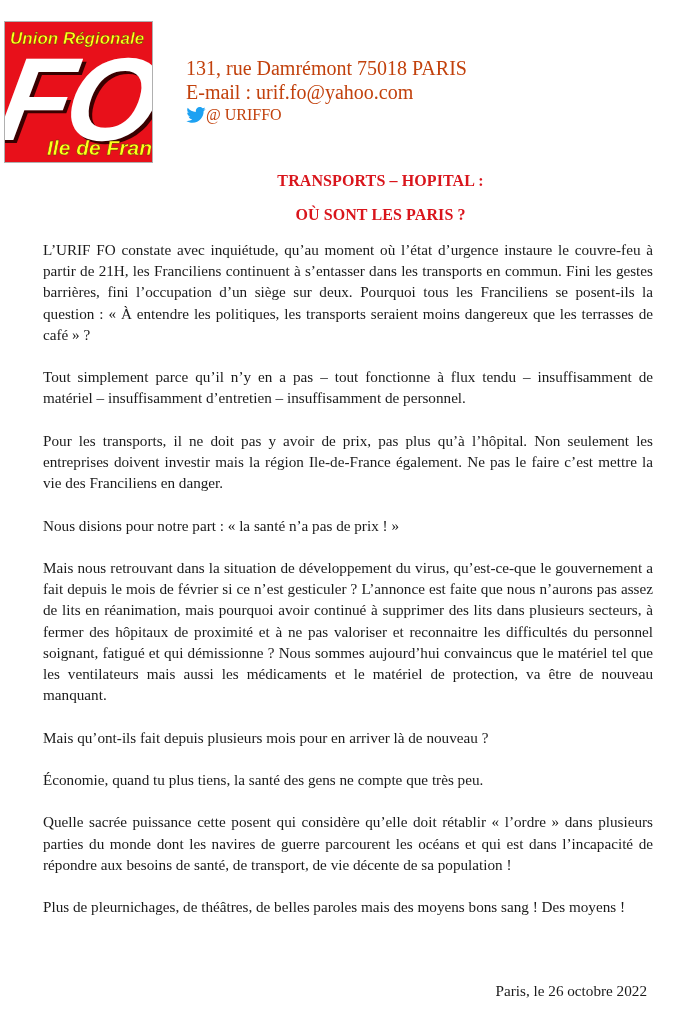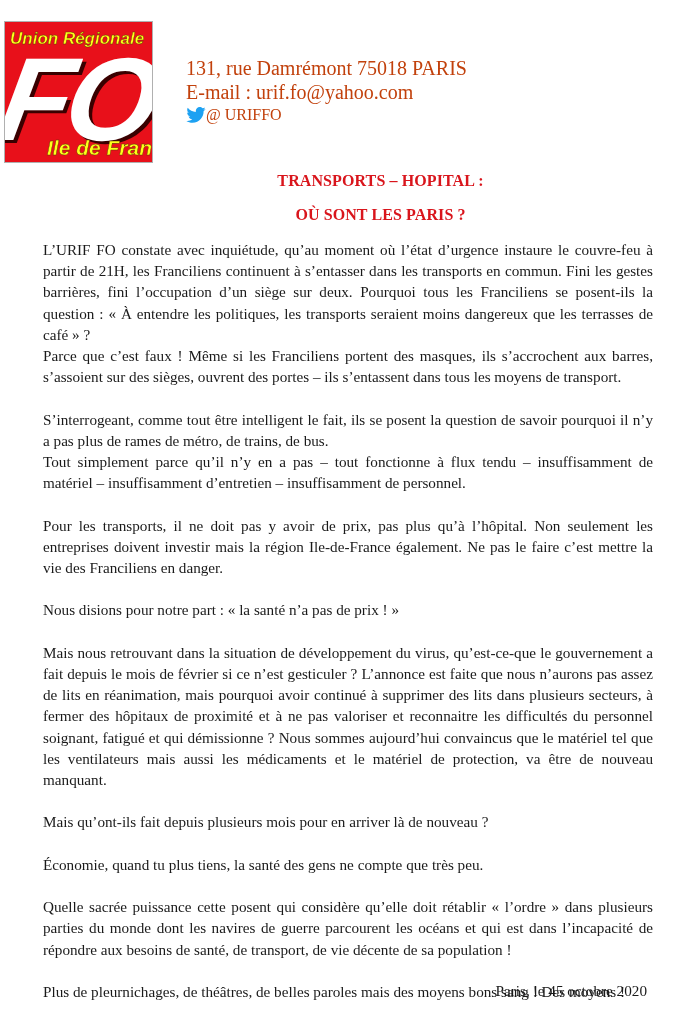--- a/index.html
+++ b/index.html
@@ -103,24 +103,22 @@
     <span>@ URIFFO</span>
   </div>
 </div>
 
 <div class="title t1">TRANSPORTS – HOPITAL :</div>
 <div class="title t2">OÙ SONT LES PARIS ?</div>
 
 <div class="body-text">
   <p>
     <span class="l">L’URIF FO constate avec inquiétude, qu’au moment où l’état d’urgence instaure le couvre-feu à partir de 21H, les Franciliens continuent à s’entasser dans les transports en commun. Fini les gestes barrières, fini l’occupation d’un siège sur deux. Pourquoi tous les Franciliens se posent-ils la question : « À entendre les politiques, les transports seraient moins dangereux que les terrasses de café » ?</span>
-    <span class="l">Parce que c’est faux ! Même si les Franciliens portent des masques, ils s’accrochent aux barres, s’assoient sur des sièges, ouvrent des portes – ils s’entassent dans tous les moyens de transport.</span>
   </p>
   <p>
-    <span class="l">S’interrogeant, comme tout être intelligent le fait, ils se posent la question de savoir pourquoi il n’y a pas plus de rames de métro, de trains, de bus.</span>
     <span class="l">Tout simplement parce qu’il n’y en a pas – tout fonctionne à flux tendu – insuffisamment de matériel – insuffisamment d’entretien – insuffisamment de personnel.</span>
   </p>
   <p>
     <span class="l">Pour les transports, il ne doit pas y avoir de prix, pas plus qu’à l’hôpital. Non seulement les entreprises doivent investir mais la région Ile-de-France également. Ne pas le faire c’est mettre la vie des Franciliens en danger.</span>
   </p>
   <p>
     <span class="l">Nous disions pour notre part : « la santé n’a pas de prix ! »</span>
   </p>
   <p>
     <span class="l">Mais nous retrouvant dans la situation de développement du virus, qu’est-ce-que le gouvernement a fait depuis le mois de février si ce n’est gesticuler ? L’annonce est faite que nous n’aurons pas assez de lits en réanimation, mais pourquoi avoir continué à supprimer des lits dans plusieurs secteurs, à fermer des hôpitaux de proximité et à ne pas valoriser et reconnaitre les difficultés du personnel soignant, fatigué et qui démissionne ? Nous sommes aujourd’hui convaincus que le matériel tel que les ventilateurs mais aussi les médicaments et le matériel de protection, va être de nouveau manquant.</span>
@@ -132,13 +130,13 @@
     <span class="l">Économie, quand tu plus tiens, la santé des gens ne compte que très peu.</span>
   </p>
   <p>
     <span class="l">Quelle sacrée puissance cette posent qui considère qu’elle doit rétablir « l’ordre » dans plusieurs parties du monde dont les navires de guerre parcourent les océans et qui est dans l’incapacité de répondre aux besoins de santé, de transport, de vie décente de sa population !</span>
   </p>
   <p>
     <span class="l">Plus de pleurnichages, de théâtres, de belles paroles mais des moyens bons sang ! Des moyens !</span>
   </p>
 </div>
 
-<div class="signature">Paris, le 45 octobre 2020</div>
+<div class="signature">Paris, le 26 octobre 2022</div>
 
 </body></html>

